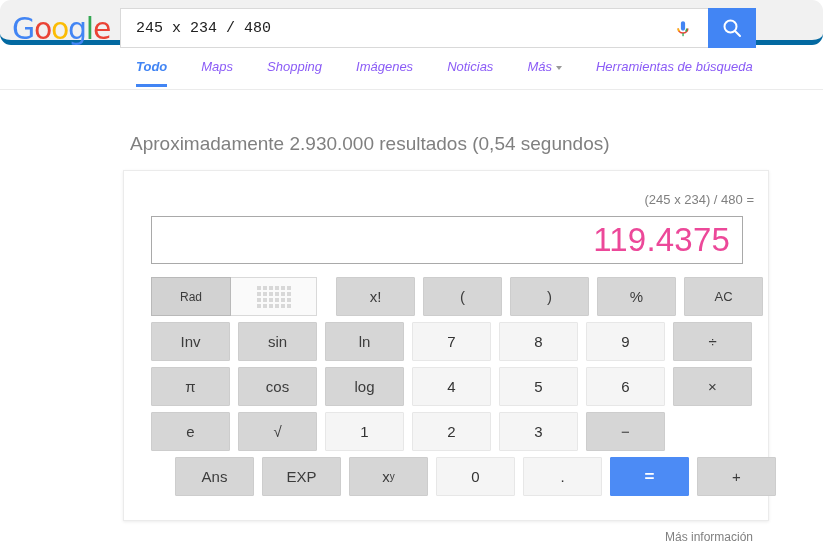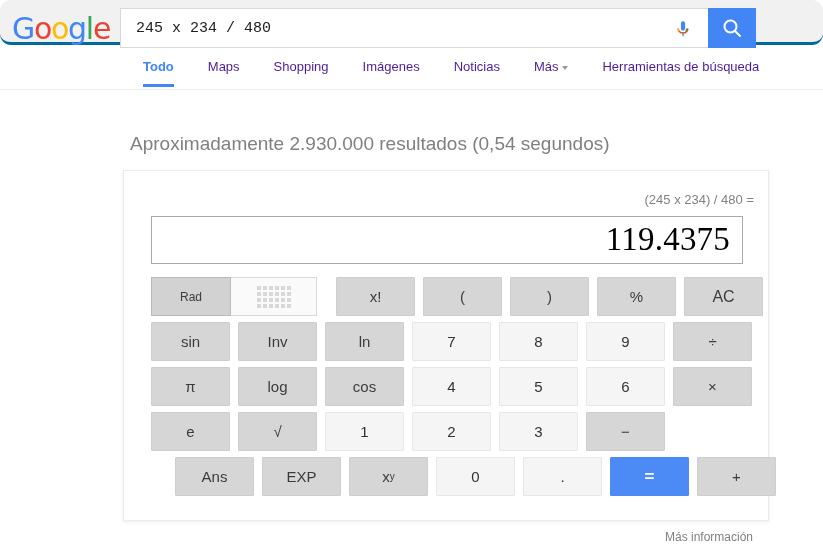--- a/index.html
+++ b/index.html
@@ -10,21 +10,21 @@
     font-family: "Liberation Sans", sans-serif;
     overflow: hidden;
   }
 
   
   .header {
     position: relative;
     width: 823px;
     height: 45px;
     background: #f1f1f1;
-    border-bottom: 3px solid #0369a1;
+    border-bottom: 5px solid #0369a1;
     border-radius: 11px;
   }
   .logo {
     position: absolute;
     left: 12px; top: 13px;
     width: 96px; height: 32px;
     line-height: 32px;
     font-size: 30px;
     letter-spacing: -1.3px;
     font-family: "DejaVu Sans", sans-serif;
@@ -72,27 +72,28 @@
 
   
   .tabs-wrap {
     position: relative;
     width: 823px;
     height: 45px;
     border-bottom: 1px solid #ebebeb;
   }
   .tabs {
     position: absolute;
-    left: 143px; top: 14px;
+    left: 136px; top: 14px;
     display: flex;
     align-items: flex-end;
+    font-style: italic;
   }
   .tab {
     font-size: 13px;
-    color: #4c1d95;
+    color: #8b5cf6;
     margin-right: 34px;
     padding-bottom: 13px;
     cursor: pointer;
     white-space: nowrap;
     position: relative;
   }
   .tab.active {
     color: #4285f4;
     font-weight: bold;
   }
@@ -140,22 +141,22 @@
     position: absolute;
     left: 27px; top: 45px;
     width: 592px; height: 48px;
     border: 1px solid #a9a9a9;
     background: #ffffff;
   }
   .display-value {
     position: absolute;
     right: 12px; top: 4px;
     font-size: 33px;
-    color: #000000;
-    font-family: Liberation Serif, serif;
+    color: #ec4899;
+    font-family: Liberation Sans, sans-serif;
     white-space: nowrap;
     letter-spacing: 0.2px;
     margin-left: 29px;
   }
 
   .keypad {
     position: absolute;
     left: 27px; top: 106px;
     width: 592px;
   }
@@ -188,21 +189,21 @@
     border: 1px solid #e7e7e7;
     color: #333333;
   }
   .key.eq {
     background: #4c8bf5;
     border: 1px solid #4c8bf5;
     color: #ffffff;
     font-weight: bold;
     font-size: 17px;
   }
-  .key.small { font-size: 16px; }
+  .key.small { font-size: 13px; }
   .key.sup-key { font-size: 15px; }
   .key.sup-key sup { font-size: 10px; }
 
   
   .combo {
     flex: 0 0 166px;
     display: flex;
     margin-right: 19px;
     height: 39px;
   }
@@ -334,33 +335,33 @@
         </div>
       </div>
       <div class="key">x!</div>
       <div class="key">(</div>
       <div class="key">)</div>
       <div class="key">%</div>
       <div class="key small">AC</div>
     </div>
 
     <div class="krow">
+      <div class="key">Inv</div>
       <div class="key">sin</div>
-      <div class="key">Inv</div>
       <div class="key">ln</div>
       <div class="key num">7</div>
       <div class="key num">8</div>
       <div class="key num">9</div>
       <div class="key">÷</div>
     </div>
 
     <div class="krow">
       <div class="key">π</div>
+      <div class="key">cos</div>
       <div class="key">log</div>
-      <div class="key">cos</div>
       <div class="key num">4</div>
       <div class="key num">5</div>
       <div class="key num">6</div>
       <div class="key">×</div>
     </div>
 
     <div class="krow">
       <div class="key">e</div>
       <div class="key">√</div>
       <div class="key num">1</div>

